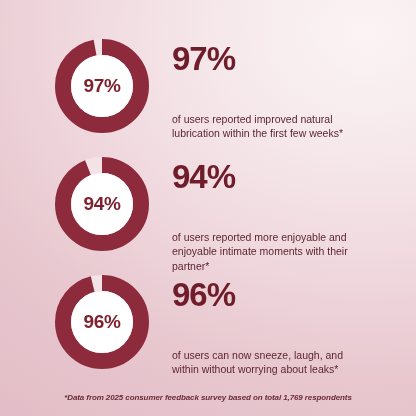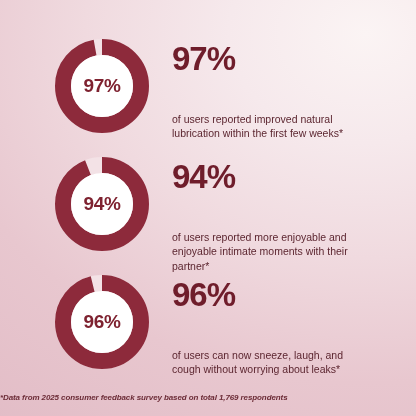--- a/index.html
+++ b/index.html
@@ -72,20 +72,21 @@
     line-height: 1.38;
     color: #5c2630;
     font-weight: normal;
     margin-top: 37px;
   }
   .footnote {
     position: absolute;
     left: 0;
     right: 0;
     bottom: 14px;
+    text-align: center;
     font-size: 8px;
     font-style: italic;
     font-weight: bold;
     color: #6b2b36;
     letter-spacing: -0.1px;
   }
 </style>
 </head>
 <body>
 
@@ -125,19 +126,19 @@
     <div class="donut-wrap">
       <svg width="96" height="96" viewBox="0 0 96 96">
         <circle cx="48" cy="48" r="39" fill="none" stroke="#f3e2e6" stroke-width="16"></circle>
         <circle cx="48" cy="48" r="39" fill="none" stroke="#8d2a3b" stroke-width="16" stroke-dasharray="235.2 245.0" stroke-dashoffset="0" transform="rotate(-90 48 48)" stroke-linecap="butt"></circle>
         <circle cx="48" cy="48" r="31" fill="#ffffff"></circle>
       </svg>
       <div class="donut-label">96%</div>
     </div>
     <div class="text-block">
       <div class="big-num">96%</div>
-      <div class="desc">of users can now sneeze, laugh, and cough without worrying about leaks*</div>
+      <div class="desc">of users can now sneeze, laugh, and within without worrying about leaks*</div>
     </div>
   </div>
 
   <div class="footnote">*Data from 2025 consumer feedback survey based on total 1,769 respondents</div>
 
 </div>
 
 </body></html>

